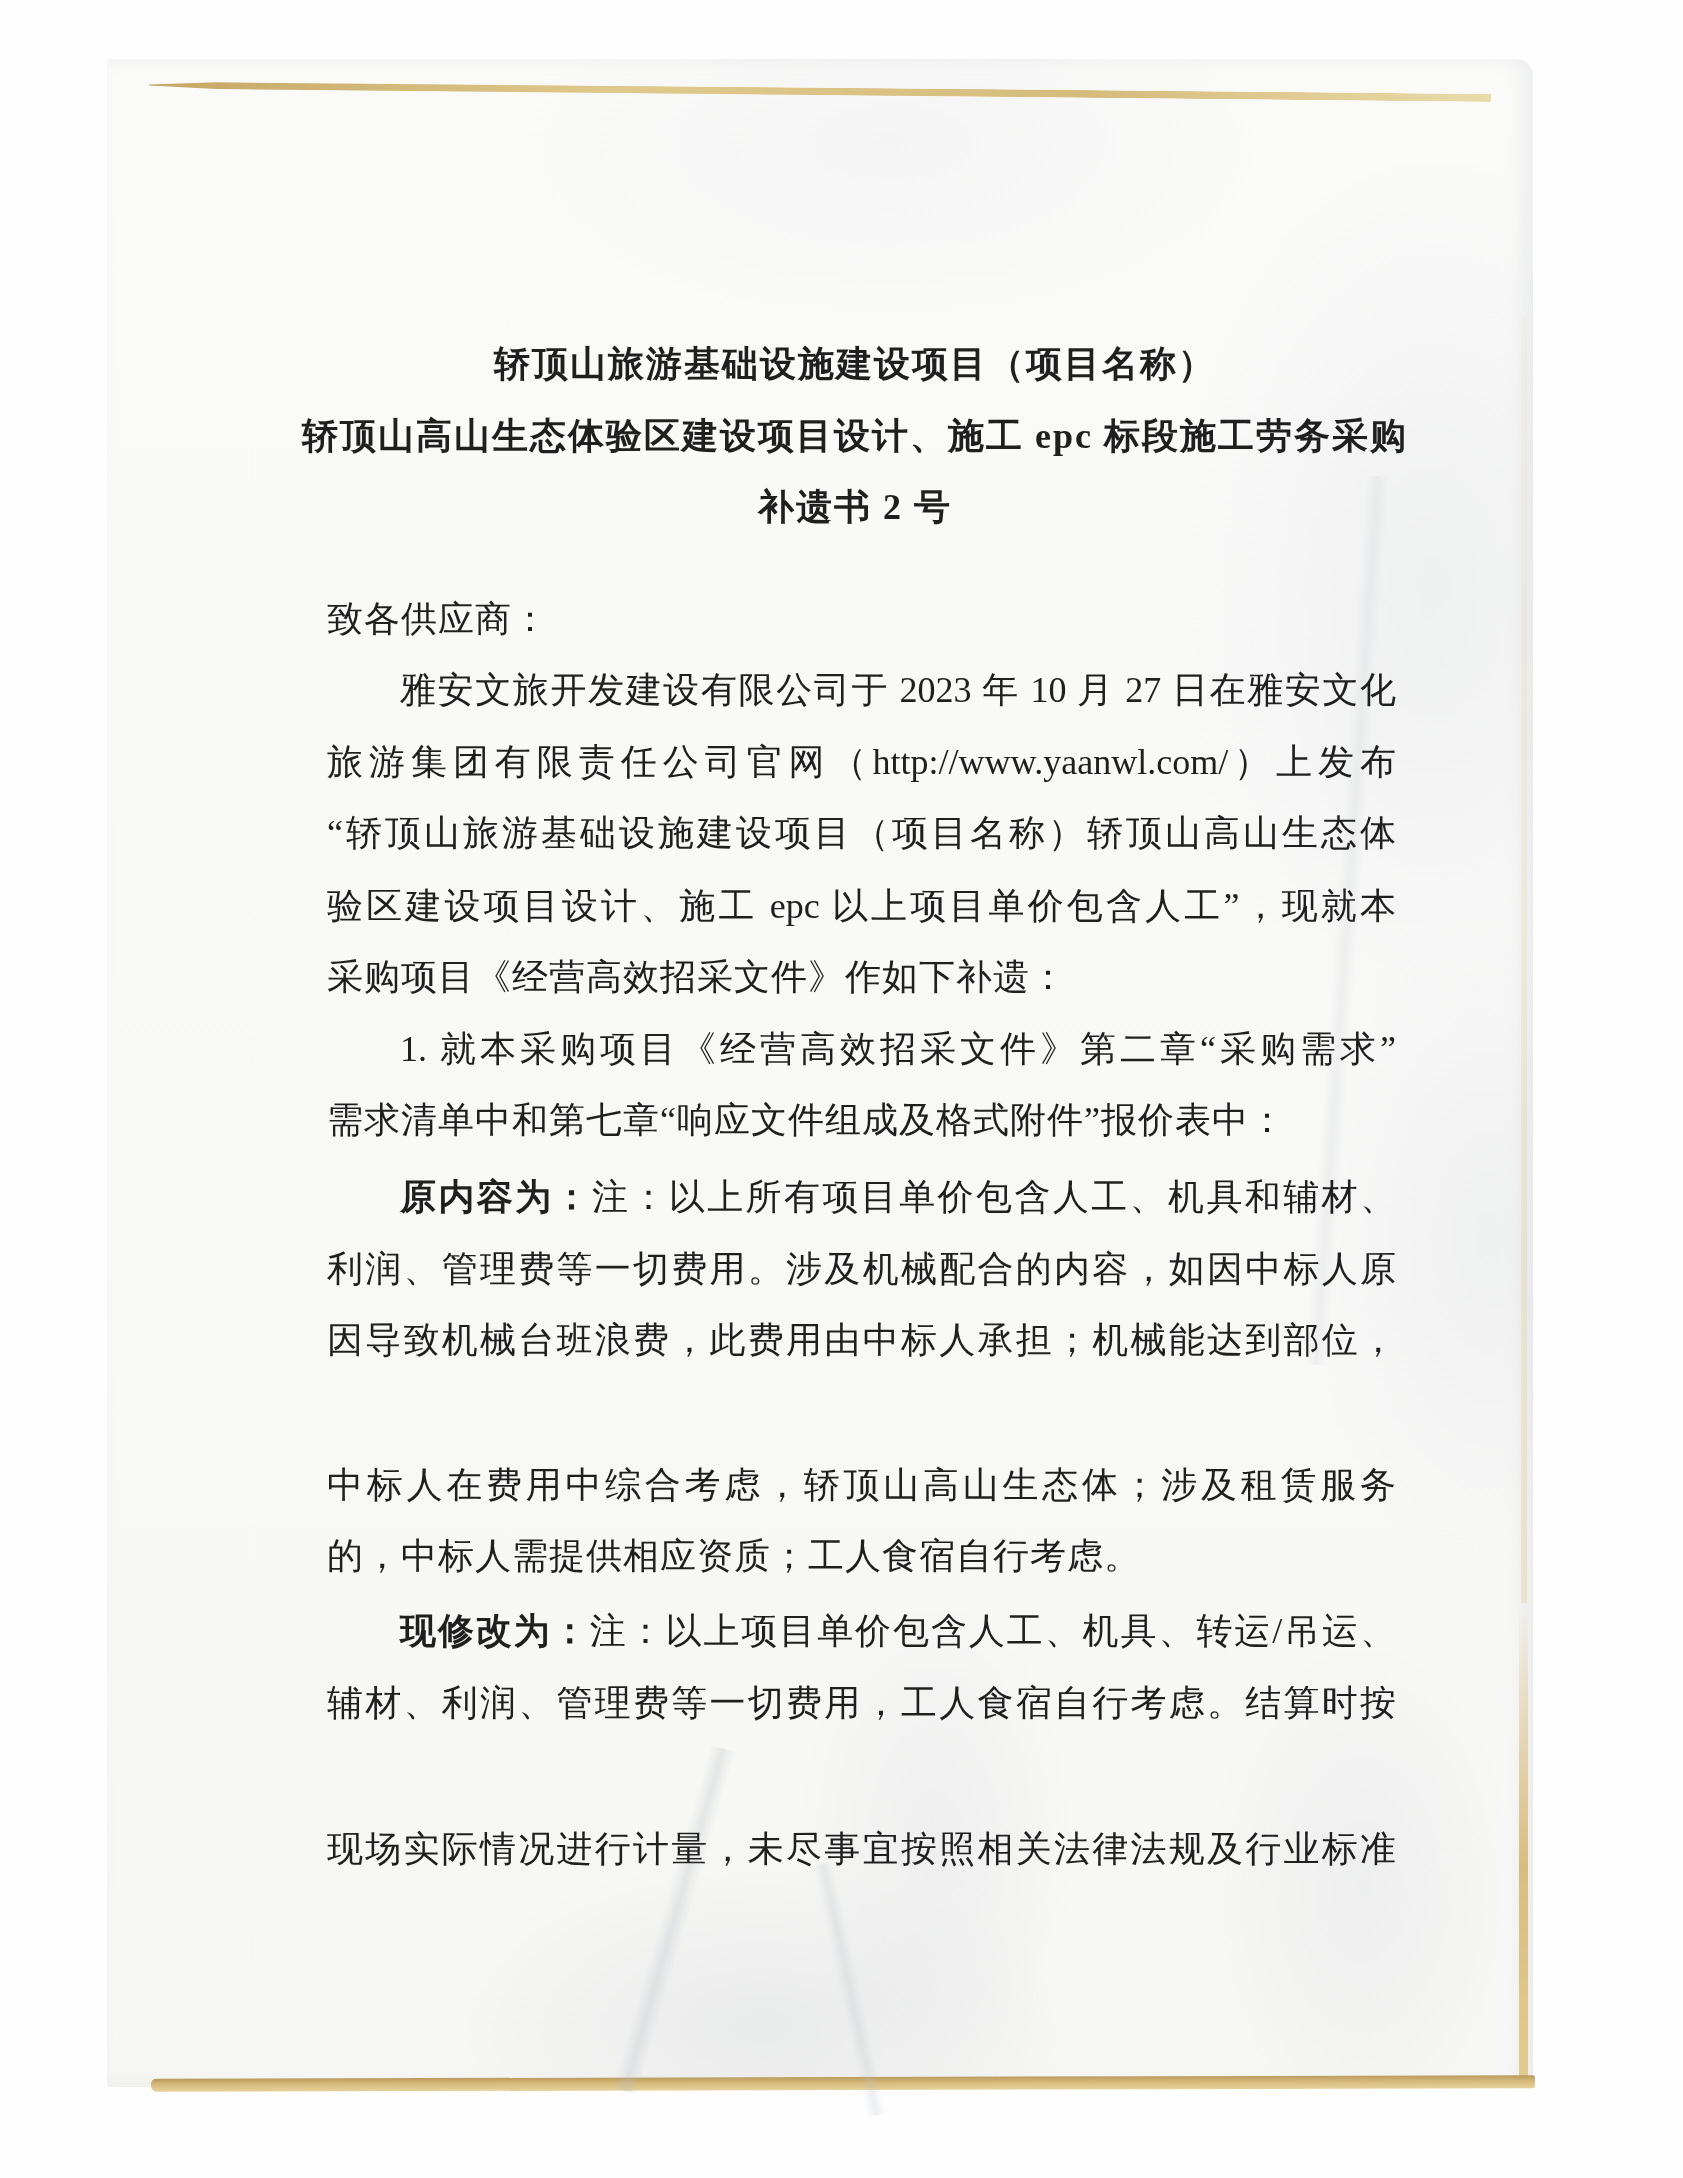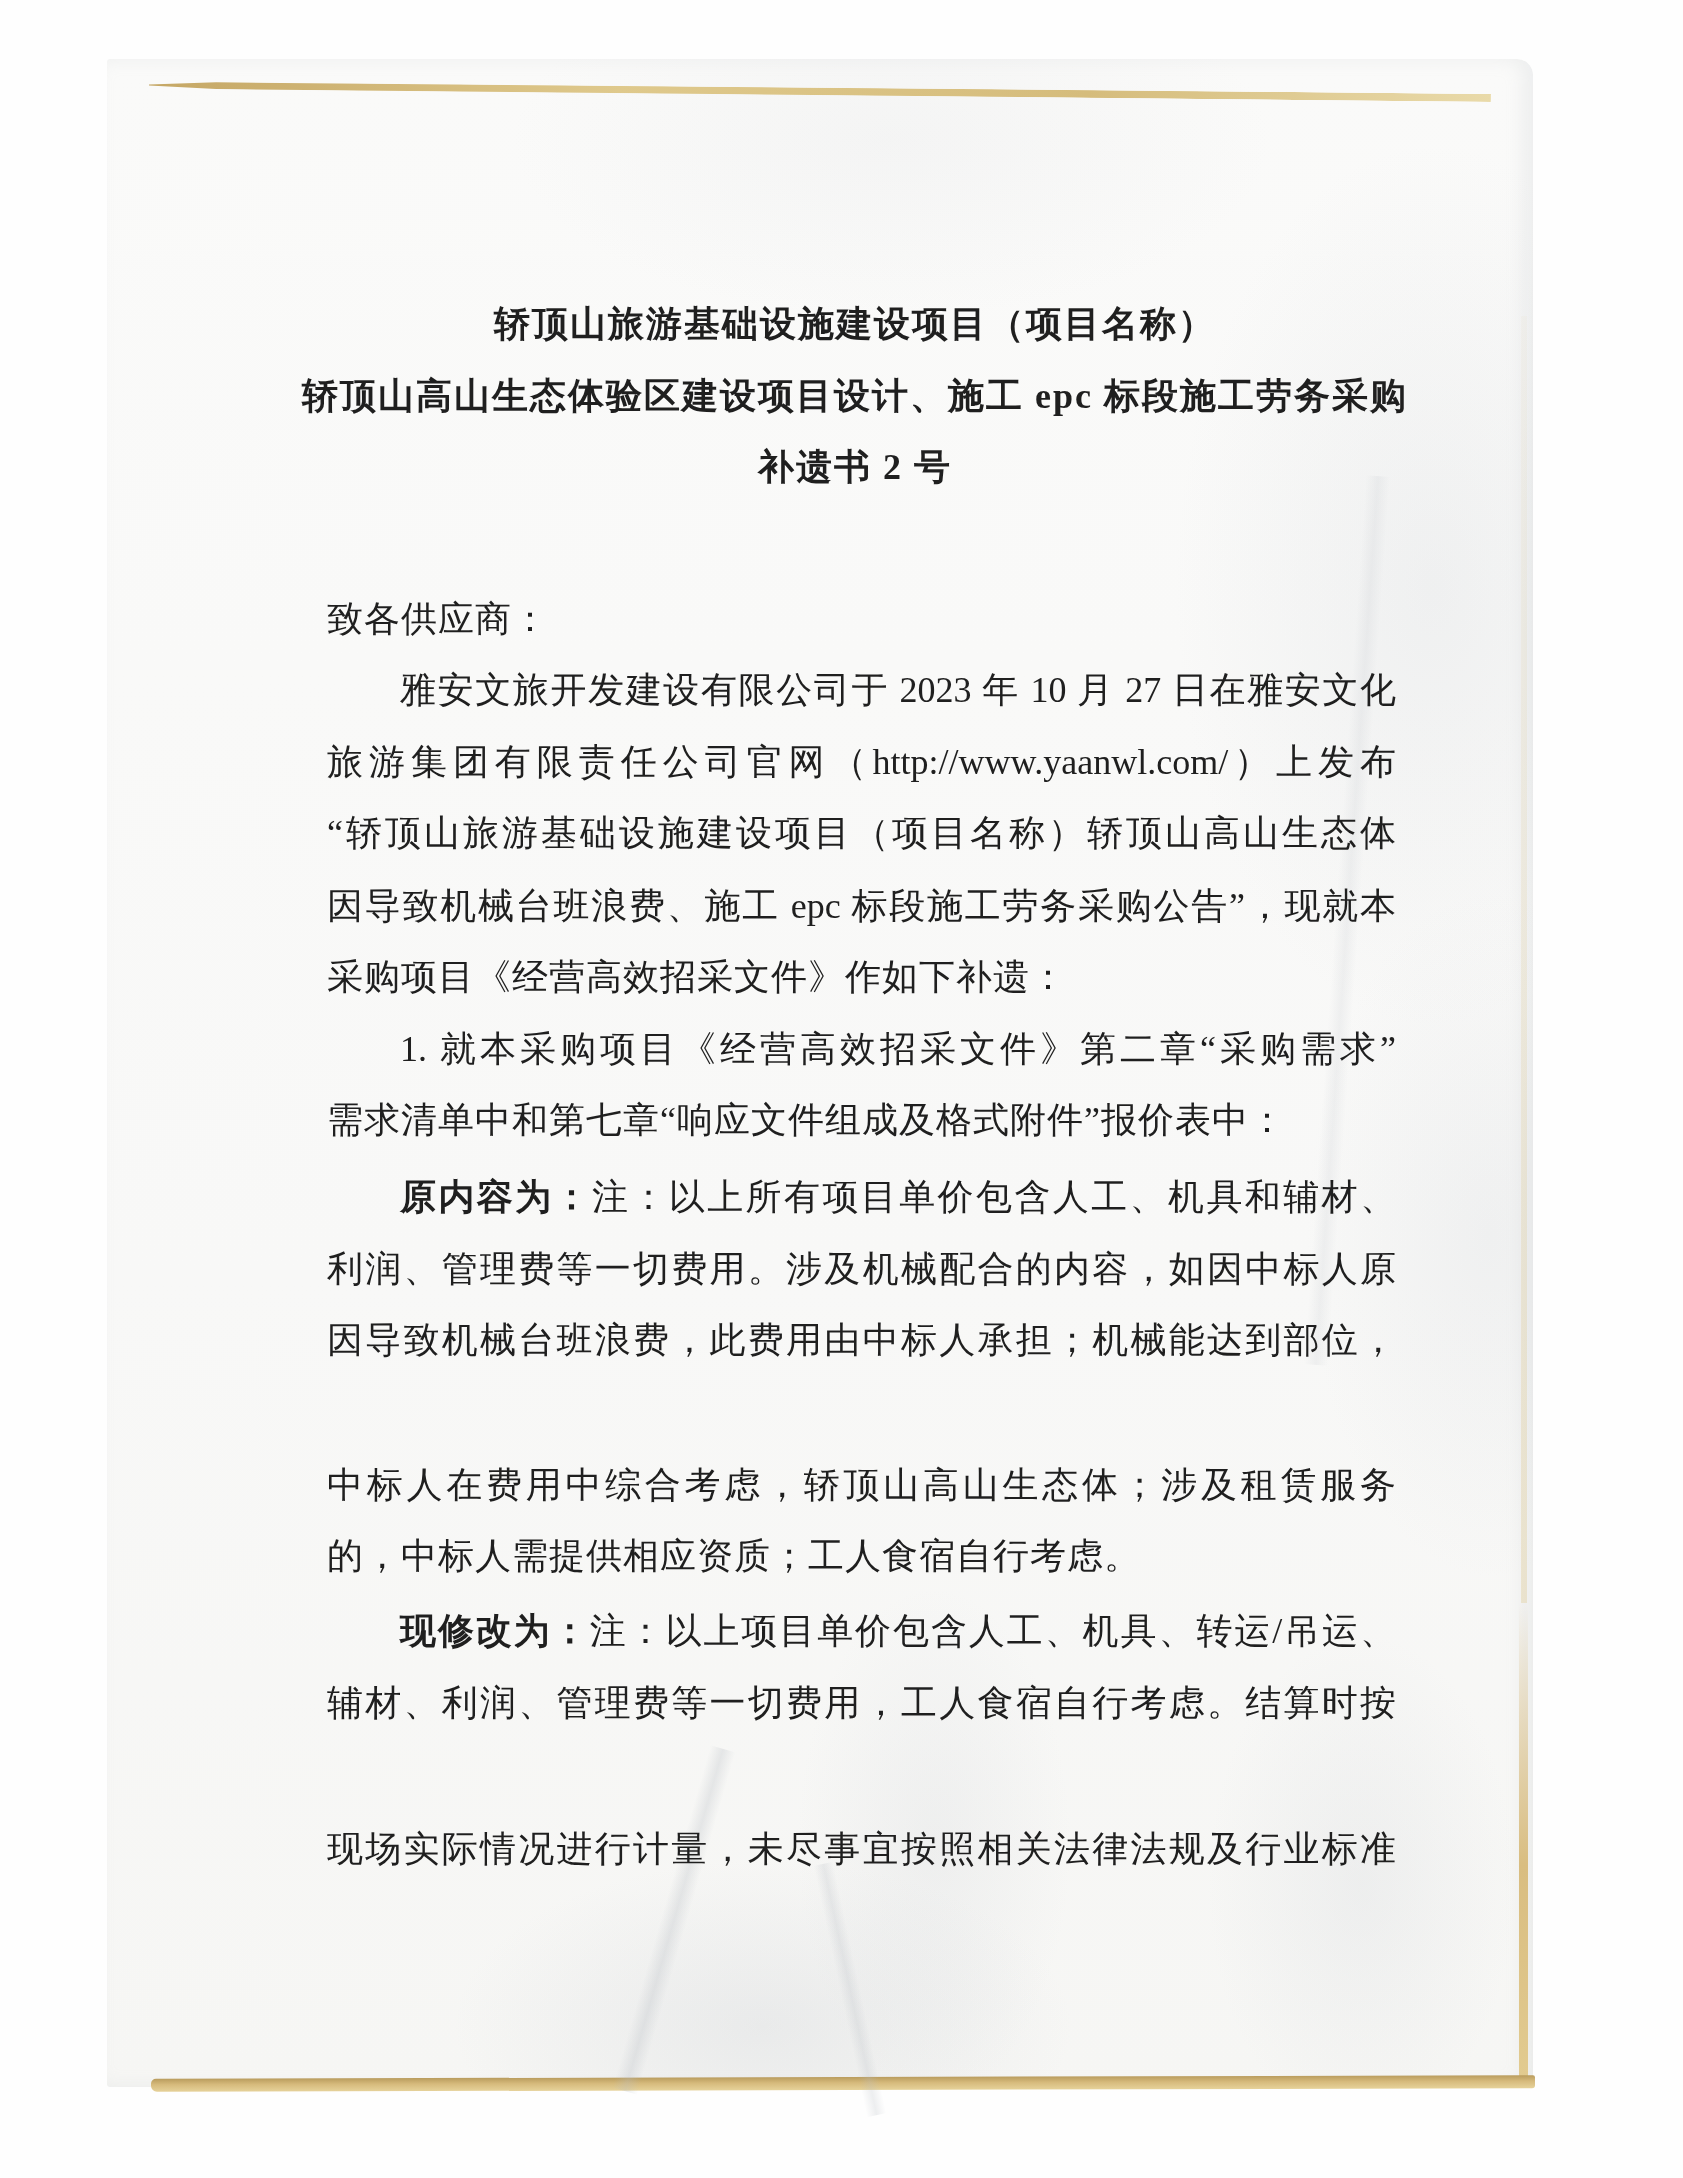--- a/index.html
+++ b/index.html
@@ -53,21 +53,21 @@
     position:absolute;left:1414px;top:257px;width:6px;height:1287px;
     background:linear-gradient(180deg,rgba(222,200,140,.06),rgba(222,200,140,.35));
   }
   
   .ln{
     position:absolute;left:220px;width:1069px;height:48px;line-height:48px;
     font-size:36px;color:#1f1f1f;letter-spacing:1px;white-space:normal;
   }
   .just{text-align:justify;text-align-last:justify;text-justify:inter-ideograph;letter-spacing:0;}
   .indent{text-indent:73px;}
-  .tl{left:0;width:100%;text-align:center;font-weight:700;letter-spacing:2px;transform:translateX(35px);}
+  .tl{left:0;width:100%;text-align:center;font-weight:700;letter-spacing:2px;transform:translateX(35px);margin-top:40px;}
   .bold{font-weight:700;}
   .u{
     text-decoration-thickness:2.5px;
     text-decoration-color:#2a2a2a;
     text-underline-offset:11px;
   }
 </style>
 </head>
 <body>
 
@@ -84,21 +84,21 @@
 
   <div class="ln tl" style="top:241px">轿顶山旅游基础设施建设项目（项目名称）</div>
   <div class="ln tl" style="top:313px">轿顶山高山生态体验区建设项目设计、施工 epc 标段施工劳务采购</div>
   <div class="ln tl" style="top:384px">补遗书 2 号</div>
 
   <div class="ln" style="top:536px">致各供应商：</div>
 
   <div class="ln just indent" style="top:607px">雅安文旅开发建设有限公司于 2023 年 10 月 27 日在雅安文化</div>
   <div class="ln just" style="top:679px">旅游集团有限责任公司官网（http://www.yaanwl.com/）上发布</div>
   <div class="ln just" style="top:750px">“轿顶山旅游基础设施建设项目（项目名称）轿顶山高山生态体</div>
-  <div class="ln just" style="top:823px">因导致机械台班浪费、施工 epc 标段施工劳务采购公告”，现就本</div>
+  <div class="ln just" style="top:823px">验区建设项目设计、施工 epc 以上项目单价包含人工”，现就本</div>
   <div class="ln" style="top:894px">采购项目《经营高效招采文件》作如下补遗：</div>
 
   <div class="ln just indent" style="top:966px">1. 就本采购项目《经营高效招采文件》第二章“采购需求”</div>
   <div class="ln" style="top:1037px">需求清单中和第七章“响应文件组成及格式附件”报价表中：</div>
 
   <div class="ln just indent" style="top:1114px"><span class="bold">原内容为：</span><span class="u">注：以上所有项目单价包含人工、机具和辅材、</span></div>
   <div class="ln just" style="top:1186px"><span class="u">利润、管理费等一切费用。涉及机械配合的内容，如因中标人原</span></div>
   <div class="ln just" style="top:1257px"><span class="u">因导致机械台班浪费，此费用由中标人承担；机械能达到部位，</span></div>
   <div class="ln just" style="top:1402px"><span class="u">中标人在费用中综合考虑，轿顶山高山生态体；涉及租赁服务</span></div>
   <div class="ln" style="top:1473px"><span class="u">的，中标人需提供相应资质；工人食宿自行考虑。</span></div>

